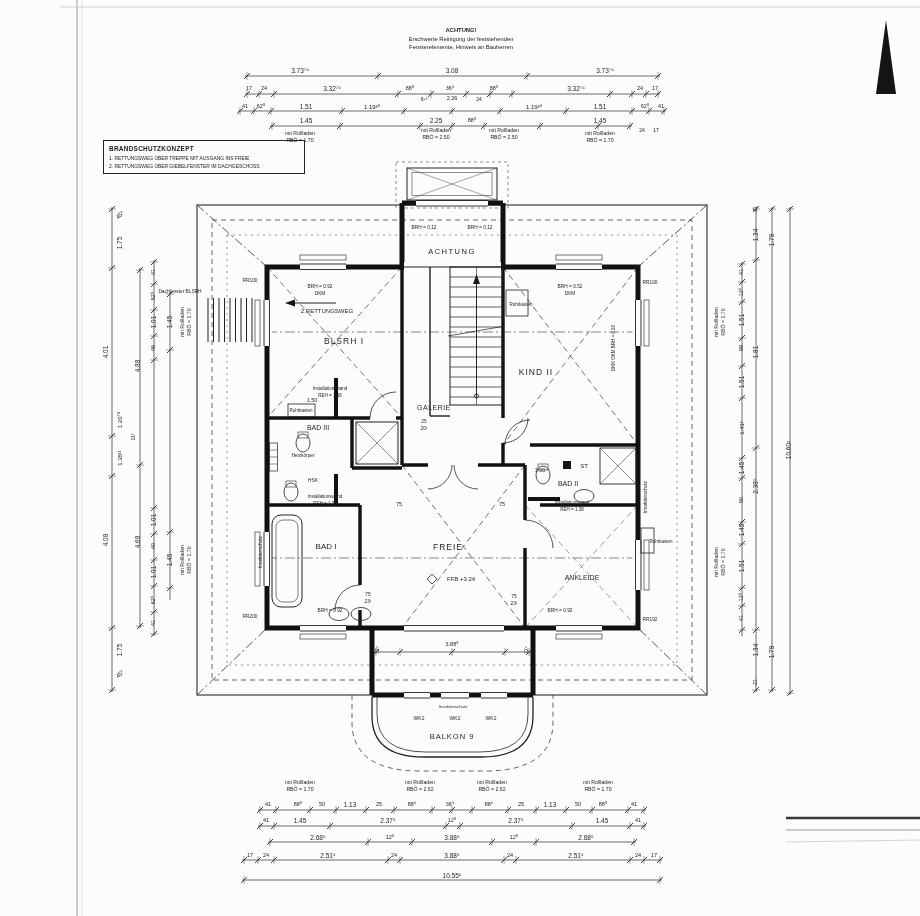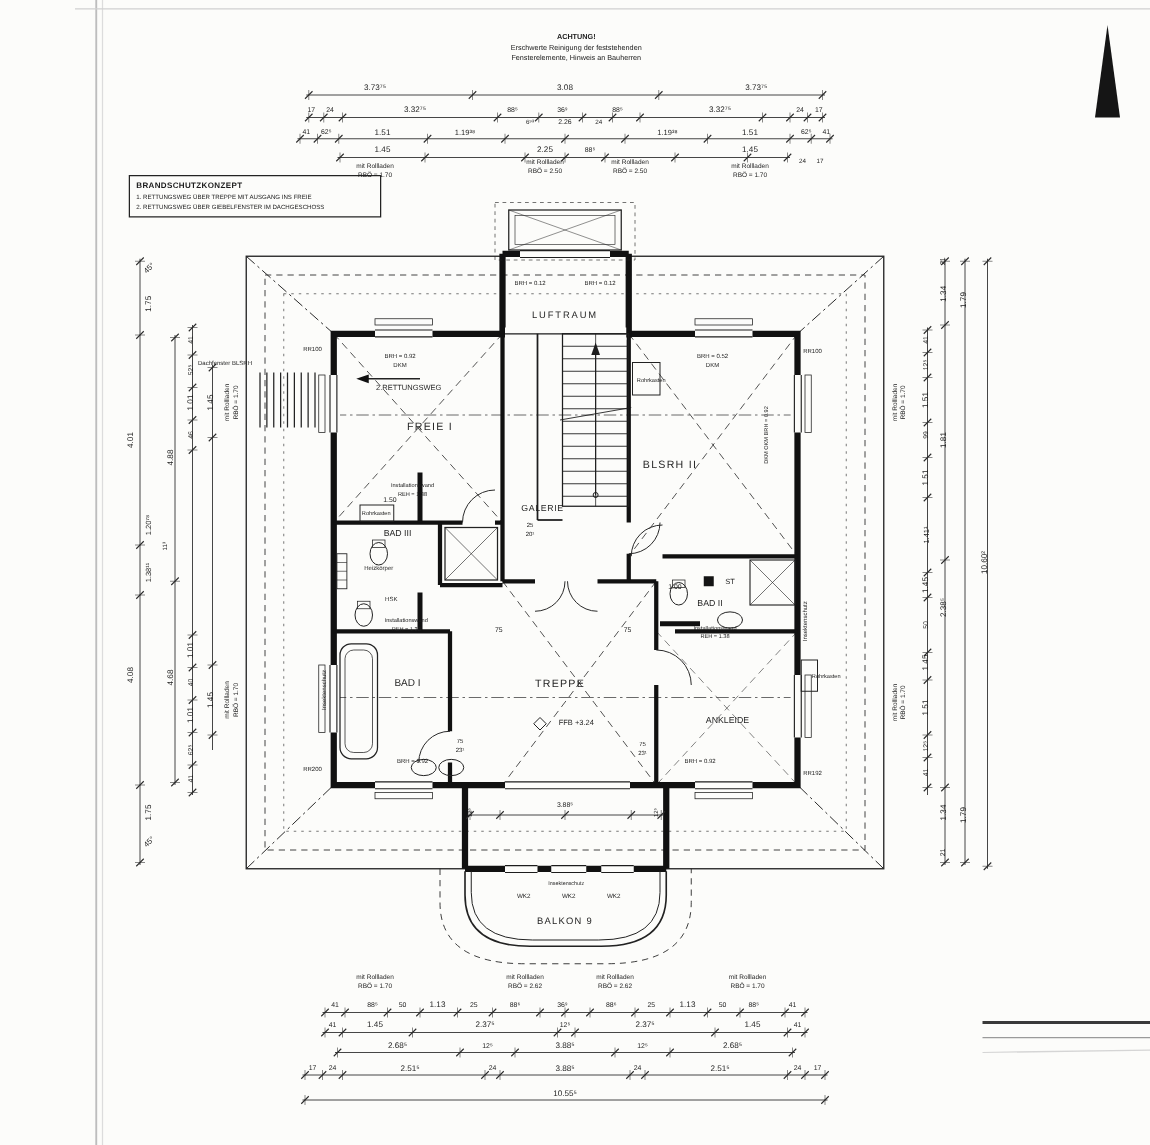--- a/index.html
+++ b/index.html
@@ -587,30 +587,30 @@
       <span class="lbl" style="left: 250px; top: 856px; font-size: 5.5px; transform: translate(-50%, -50%) rotate(0deg);">17</span>
       <span class="lbl" style="left: 266px; top: 856px; font-size: 5.5px; transform: translate(-50%, -50%) rotate(0deg);">24</span>
       <span class="lbl" style="left: 328px; top: 856px; font-size: 6.5px; transform: translate(-50%, -50%) rotate(0deg);">2.51⁵</span>
       <span class="lbl" style="left: 394px; top: 856px; font-size: 5.5px; transform: translate(-50%, -50%) rotate(0deg);">24</span>
       <span class="lbl" style="left: 452px; top: 856px; font-size: 6.5px; transform: translate(-50%, -50%) rotate(0deg);">3.88⁵</span>
       <span class="lbl" style="left: 510px; top: 856px; font-size: 5.5px; transform: translate(-50%, -50%) rotate(0deg);">24</span>
       <span class="lbl" style="left: 576px; top: 856px; font-size: 6.5px; transform: translate(-50%, -50%) rotate(0deg);">2.51⁵</span>
       <span class="lbl" style="left: 638px; top: 856px; font-size: 5.5px; transform: translate(-50%, -50%) rotate(0deg);">24</span>
       <span class="lbl" style="left: 654px; top: 856px; font-size: 5.5px; transform: translate(-50%, -50%) rotate(0deg);">17</span>
       <span class="lbl" style="left: 452px; top: 876px; font-size: 6.5px; transform: translate(-50%, -50%) rotate(0deg);">10.55⁵</span>
-      <span class="lbl" style="left: 452px; top: 252px; font-size: 7.5px; letter-spacing: 1.5px; transform: translate(-50%, -50%) rotate(0deg);">LUFTRAUM</span>
+      <span class="lbl" style="left: 452px; top: 252px; font-size: 7.5px; letter-spacing: 1.5px; transform: translate(-50%, -50%) rotate(0deg);">ACHTUNG</span>
       <span class="lbl" style="left: 424px; top: 228px; font-size: 4.8px; transform: translate(-50%, -50%) rotate(0deg);">BRH = 0.12</span>
       <span class="lbl" style="left: 480px; top: 228px; font-size: 4.8px; transform: translate(-50%, -50%) rotate(0deg);">BRH = 0.12</span>
-      <span class="lbl" style="left: 344px; top: 341px; font-size: 8.5px; letter-spacing: 1px; transform: translate(-50%, -50%) rotate(0deg);">FREIE I</span>
-      <span class="lbl" style="left: 536px; top: 372px; font-size: 8.5px; letter-spacing: 1px; transform: translate(-50%, -50%) rotate(0deg);">BLSRH II</span>
+      <span class="lbl" style="left: 344px; top: 341px; font-size: 8.5px; letter-spacing: 1px; transform: translate(-50%, -50%) rotate(0deg);">BLSRH I</span>
+      <span class="lbl" style="left: 536px; top: 372px; font-size: 8.5px; letter-spacing: 1px; transform: translate(-50%, -50%) rotate(0deg);">KIND II</span>
       <span class="lbl" style="left: 434px; top: 407px; font-size: 7px; letter-spacing: 0.5px; transform: translate(-50%, -50%) rotate(0deg);">GALERIE</span>
       <span class="lbl" style="left: 318px; top: 427px; font-size: 7px; transform: translate(-50%, -50%) rotate(0deg);">BAD III</span>
       <span class="lbl" style="left: 568px; top: 483px; font-size: 7px; transform: translate(-50%, -50%) rotate(0deg);">BAD II</span>
       <span class="lbl" style="left: 326px; top: 547px; font-size: 8px; transform: translate(-50%, -50%) rotate(0deg);">BAD I</span>
-      <span class="lbl" style="left: 448px; top: 547px; font-size: 8.5px; letter-spacing: 1px; transform: translate(-50%, -50%) rotate(0deg);">TREPPE</span>
+      <span class="lbl" style="left: 448px; top: 547px; font-size: 8.5px; letter-spacing: 1px; transform: translate(-50%, -50%) rotate(0deg);">FREIE</span>
       <span class="lbl" style="left: 582px; top: 577px; font-size: 7px; transform: translate(-50%, -50%) rotate(0deg);">ANKLEIDE</span>
       <span class="lbl" style="left: 461px; top: 579px; font-size: 6px; transform: translate(-50%, -50%) rotate(0deg);">FFB +3.24</span>
       <span class="lbl" style="left: 452px; top: 737px; font-size: 7.5px; letter-spacing: 1px; transform: translate(-50%, -50%) rotate(0deg);">BALKON 9</span>
       <span class="lbl" style="left: 419px; top: 718px; font-size: 5px; transform: translate(-50%, -50%) rotate(0deg);">WK2</span>
       <span class="lbl" style="left: 455px; top: 718px; font-size: 5px; transform: translate(-50%, -50%) rotate(0deg);">WK2</span>
       <span class="lbl" style="left: 491px; top: 718px; font-size: 5px; transform: translate(-50%, -50%) rotate(0deg);">WK2</span>
       <span class="lbl" style="left: 453px; top: 707px; font-size: 4.3px; transform: translate(-50%, -50%) rotate(0deg);">Insektenschutz</span>
       <span class="lbl" style="left: 327px; top: 311px; font-size: 6px; transform: translate(-50%, -50%) rotate(0deg);">2.RETTUNGSWEG</span>
       <span class="lbl" style="left: 320px; top: 287px; font-size: 4.8px; transform: translate(-50%, -50%) rotate(0deg);">BRH = 0.92</span>
       <span class="lbl" style="left: 320px; top: 294px; font-size: 4.8px; transform: translate(-50%, -50%) rotate(0deg);">DKM</span>

